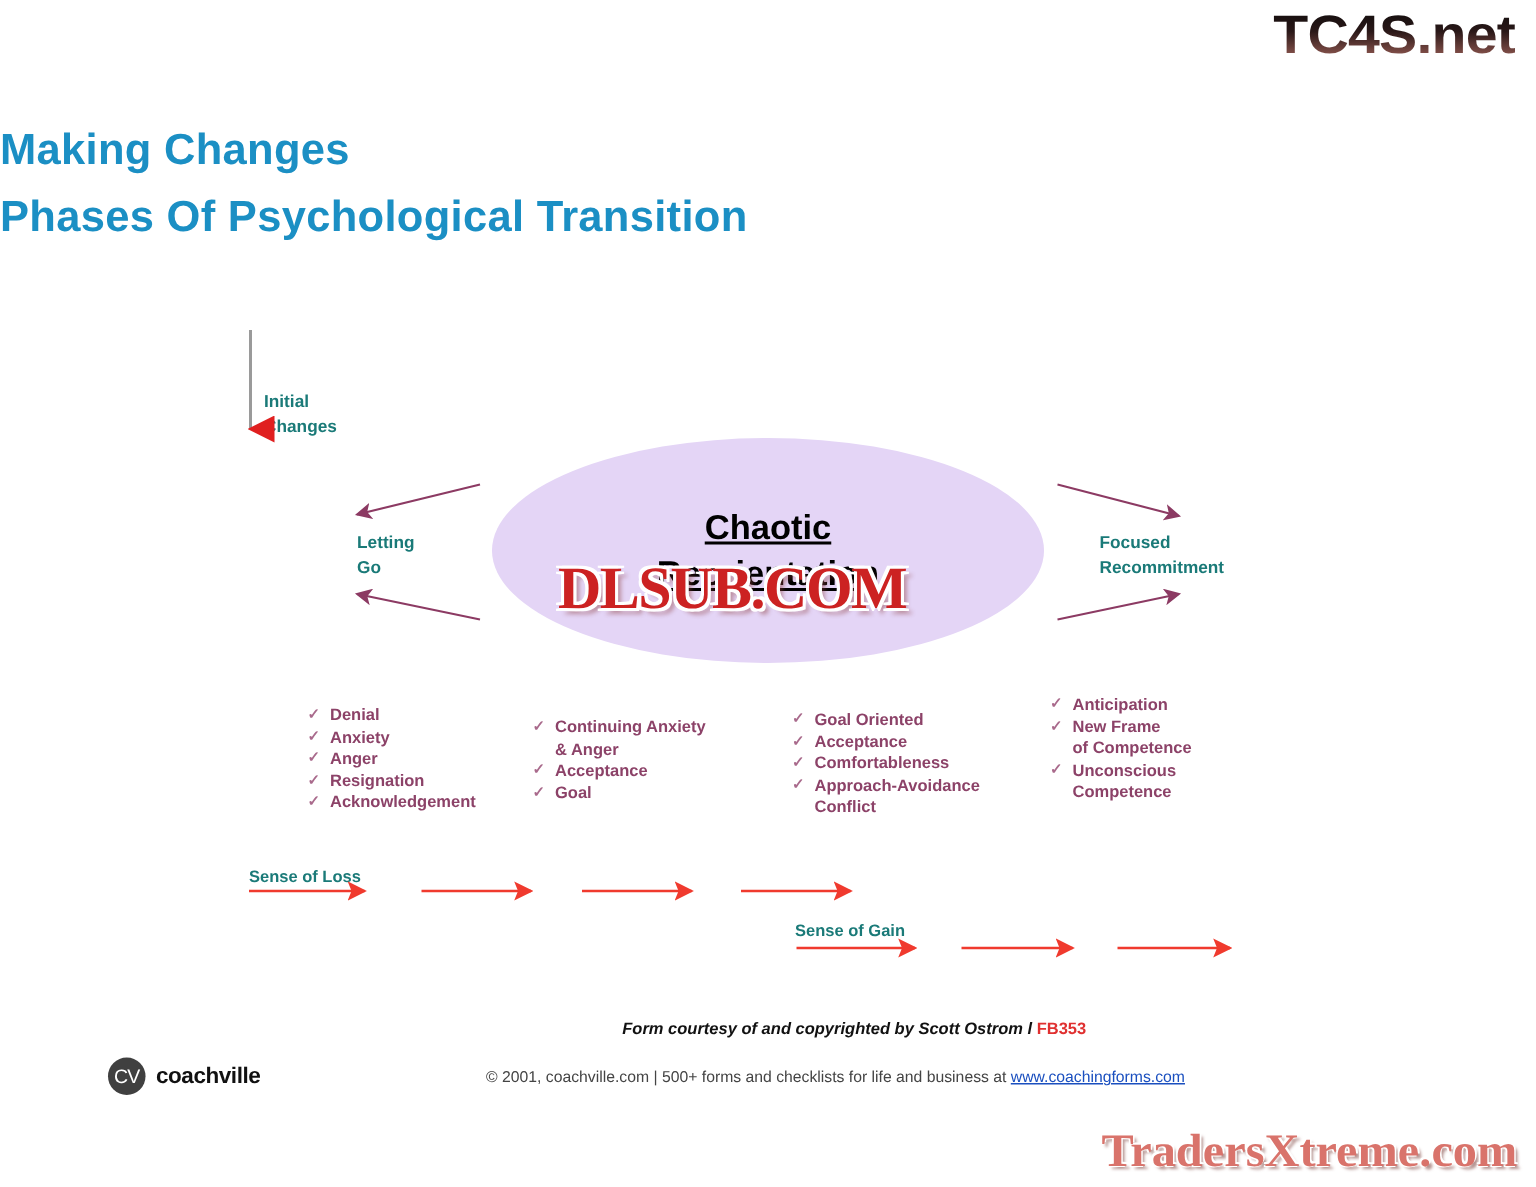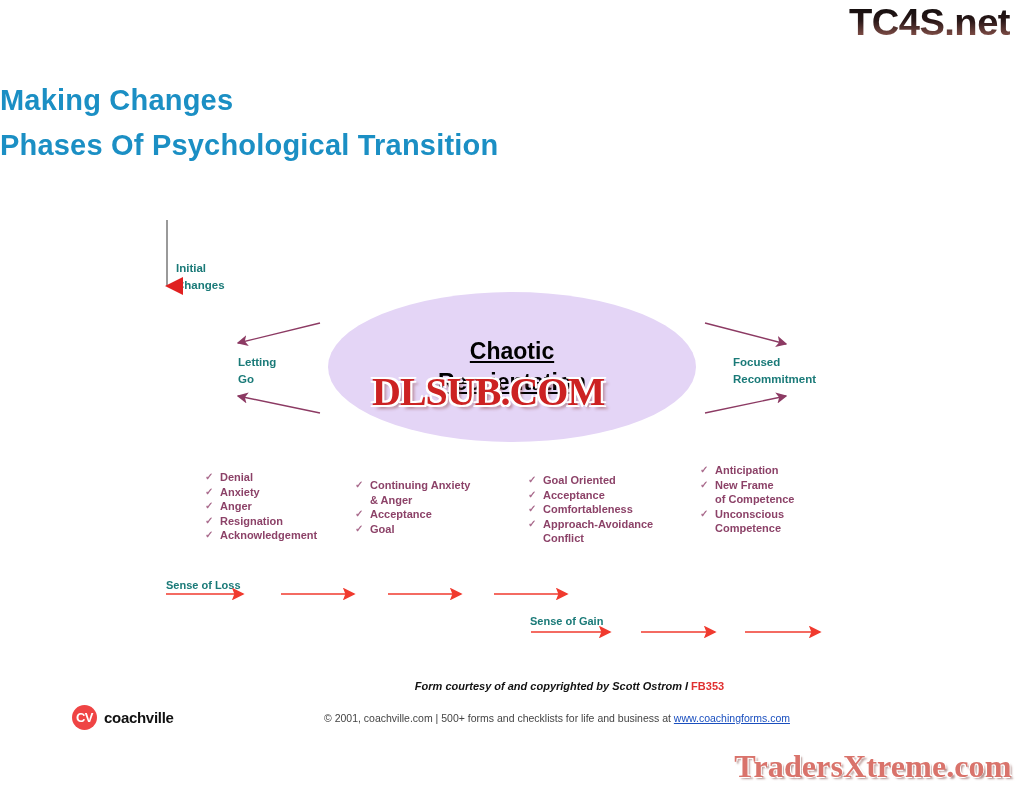--- a/index.html
+++ b/index.html
@@ -197,23 +197,23 @@
     left: 72px;
     top: 705px;
     display: flex;
     align-items: center;
     gap: 7px;
   }
   .logo .badge {
     width: 25px;
     height: 25px;
     border-radius: 50%;
-    background: #ef4444;
+    background: #404040;
     color: #fff;
-    font-weight: bold;
+    font-weight: normal;
     font-size: 13px;
     display: flex;
     align-items: center;
     justify-content: center;
     letter-spacing: -0.5px;
   }
   .logo .wordmark {
     font-weight: bold;
     font-size: 15px;
     color: #111;

